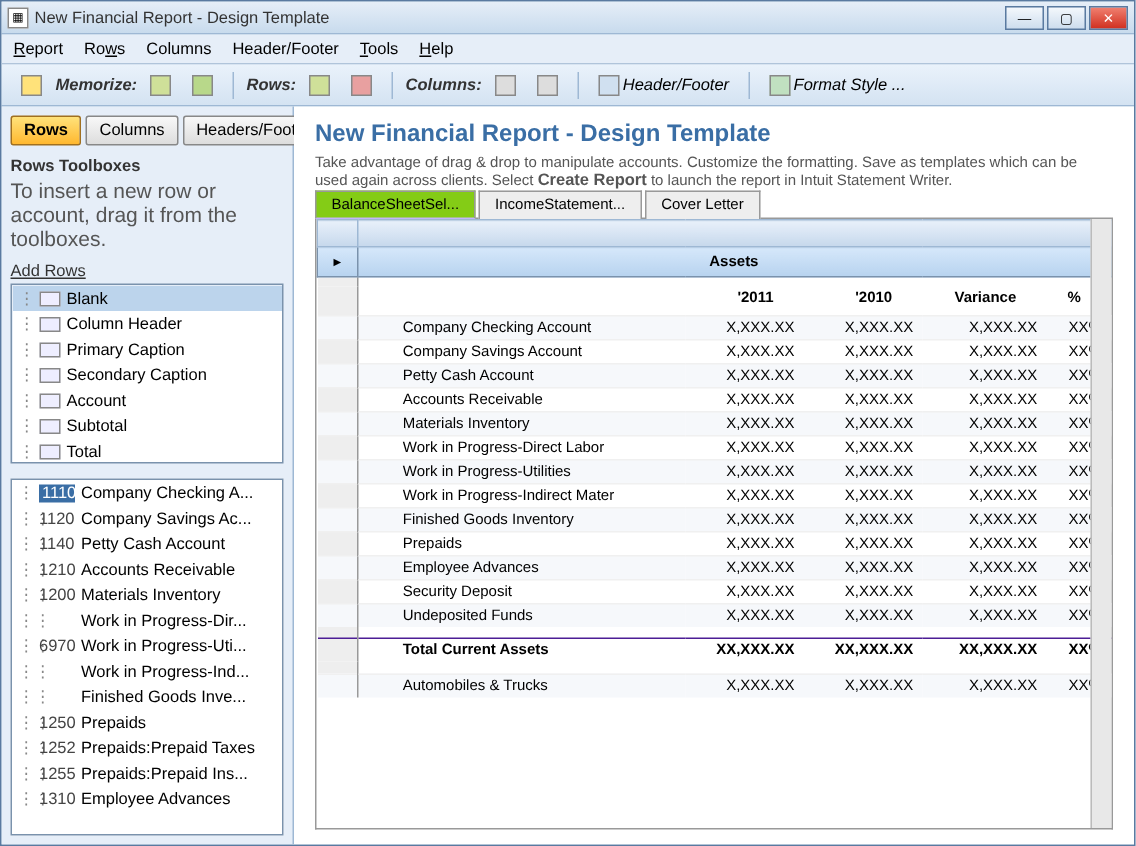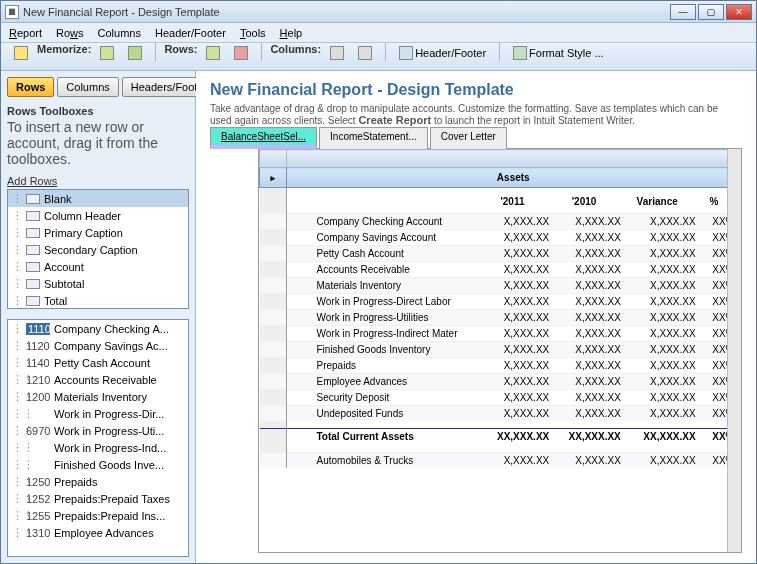--- a/index.html
+++ b/index.html
@@ -6,21 +6,21 @@
 body { background: #d5e4f1; width: 757px; height: 564px; overflow: hidden; border: 1px solid #5a7aa0; }
 .titlebar { background: linear-gradient(#e6eef8, #c8dbed); height: 22px; display: flex; align-items: center; padding: 0 4px; border-bottom: 1px solid #9eb8d4; }
 .titlebar .ticon { width: 14px; height: 14px; background: #fff; border: 1px solid #888; margin-right: 4px; display: flex; align-items: center; justify-content: center; font-size: 8px; }
 .titlebar .title { flex: 1; color: #333; }
 .winbtns { display: flex; gap: 2px; }
 .winbtn { width: 26px; height: 16px; border: 1px solid #5a7aa0; background: linear-gradient(#f4f8fc,#cdddee); display: flex; align-items: center; justify-content: center; font-size: 9px; cursor: pointer; }
 .winbtn.close { background: linear-gradient(#f08070,#d03020); color: #fff; }
 .menubar { background: #e6eef8; height: 20px; display: flex; align-items: center; padding: 0 8px; gap: 14px; border-bottom: 1px solid #b0c4da; }
 .menubar span { cursor: pointer; }
 .menubar span u { text-decoration: underline; }
-.toolbar { background: linear-gradient(#eaf2fb,#d4e3f2); height: 28px; display: flex; align-items: flex-start; padding: 0 8px; gap: 4px; border-bottom: 1px solid #9eb8d4; }
+.toolbar { background: linear-gradient(#eaf2fb,#d4e3f2); height: 28px; display: flex; align-items: center; padding: 0 8px; gap: 4px; border-bottom: 1px solid #9eb8d4; font-style: italic; }
 .toolbar .tbtn { padding: 2px 4px; border: 1px solid transparent; display: flex; align-items: center; gap: 2px; cursor: pointer; }
 .toolbar .ticon2 { width: 14px; height: 14px; border: 1px solid #888; background: #cfe099; display: inline-block; }
 .toolbar .lbl { font-weight: bold; color: #333; }
 .toolbar .sep { width: 1px; height: 18px; background: #9eb8d4; margin: 0 4px; }
 .main { display: flex; height: calc(100% - 70px); }
 .leftpanel { width: 195px; background: #e6eef8; border-right: 1px solid #9eb8d4; display: flex; flex-direction: column; padding: 6px; }
 .tabbtns { display: flex; gap: 3px; margin-bottom: 8px; }
 .tabbtn { padding: 3px 8px; border: 1px solid #888; background: linear-gradient(#f8f8f8,#ddd); cursor: pointer; border-radius: 2px; }
 .tabbtn.active { background: linear-gradient(#ffe27a,#ffb830); border-color: #a07020; font-weight: bold; }
 .tbhead { font-weight: bold; color: #333; margin-bottom: 2px; }
@@ -33,27 +33,27 @@
 .lrow.sel { background: #bcd4ec; }
 .lrow .ricon { width: 14px; height: 10px; border: 1px solid #888; background: #eef; display: inline-block; }
 .lrow .rnum { width: 24px; color: #444; }
 .lrow .rnum.hl { background: #3a6ea5; color: #fff; padding: 0 2px; }
 .showbar { padding: 4px; display: flex; align-items: center; gap: 8px; border-top: 1px solid #9eb8d4; background: #e6eef8; }
 .rightpanel { flex: 1; background: #fff; padding: 10px 14px; overflow: hidden; display: flex; flex-direction: column; }
 .rtitle { color: #3a6ea5; font-size: 16px; font-weight: bold; margin-bottom: 4px; }
 .rdesc { color: #555; font-size: 10px; margin-bottom: 0; }
 .rtabs { display: flex; border-bottom: 1px solid #999; }
 .rtab { padding: 3px 10px; border: 1px solid #999; border-bottom: none; background: #eee; margin-right: 2px; cursor: pointer; position: relative; top: 1px; font-size: 10px; }
-.rtab.active { background: #5eead4; border-bottom: 4px solid #c4b5fd; text-decoration: underline; }
-.grid { flex: 1; border: 1px solid #999; border-top: none; overflow: auto; position: relative; background: #fff; margin-left: 48px; }
+.rtab.active { background: #84cc16; border-bottom: 1px solid #c4b5fd; }
+.grid { flex: 1; border: 1px solid #999; border-top: none; overflow: auto; position: relative; background: #fff; }
 .grid table { border-collapse: collapse; width: 100%; }
 .grid td { padding: 2px 6px; font-size: 10px; white-space: nowrap; }
 .grid .ghead td { background: linear-gradient(#e8f0fa,#c6d8ec); border: 1px solid #9eb8d4; height: 18px; }
 .grid .gassets td { background: linear-gradient(#d5e7fa,#b7d3ef); font-weight: bold; text-align: center; border: 1px solid #7a92ac; height: 20px; }
-.grid .colh td { font-weight: bold; text-align: center; padding-right: 20px; }
+.grid .colh td { font-weight: bold; text-align: right; padding-right: 20px; }
 .grid .section td { font-weight: bold; }
 .grid .indent1 { padding-left: 18px; }
 .grid .indent2 { padding-left: 30px; }
 .grid .drow td { border-top: 1px solid #f0f0f0; }
 .grid .drow:nth-child(even) td { background: #f6f8fb; }
 .grid .total td { font-weight: bold; border-top: 1px solid #4c1d95; }
 .val { text-align: right; padding-right: 10px; }
 .rowsel { width: 18px; background: #eee; border-right: 1px solid #999; }
 .rowsel.ptr::before { content: "▸"; font-size: 9px; }
 .vscroll { position: absolute; right: 0; top: 0; width: 14px; height: 100%; background: #e8e8e8; border-left: 1px solid #bbb; }

